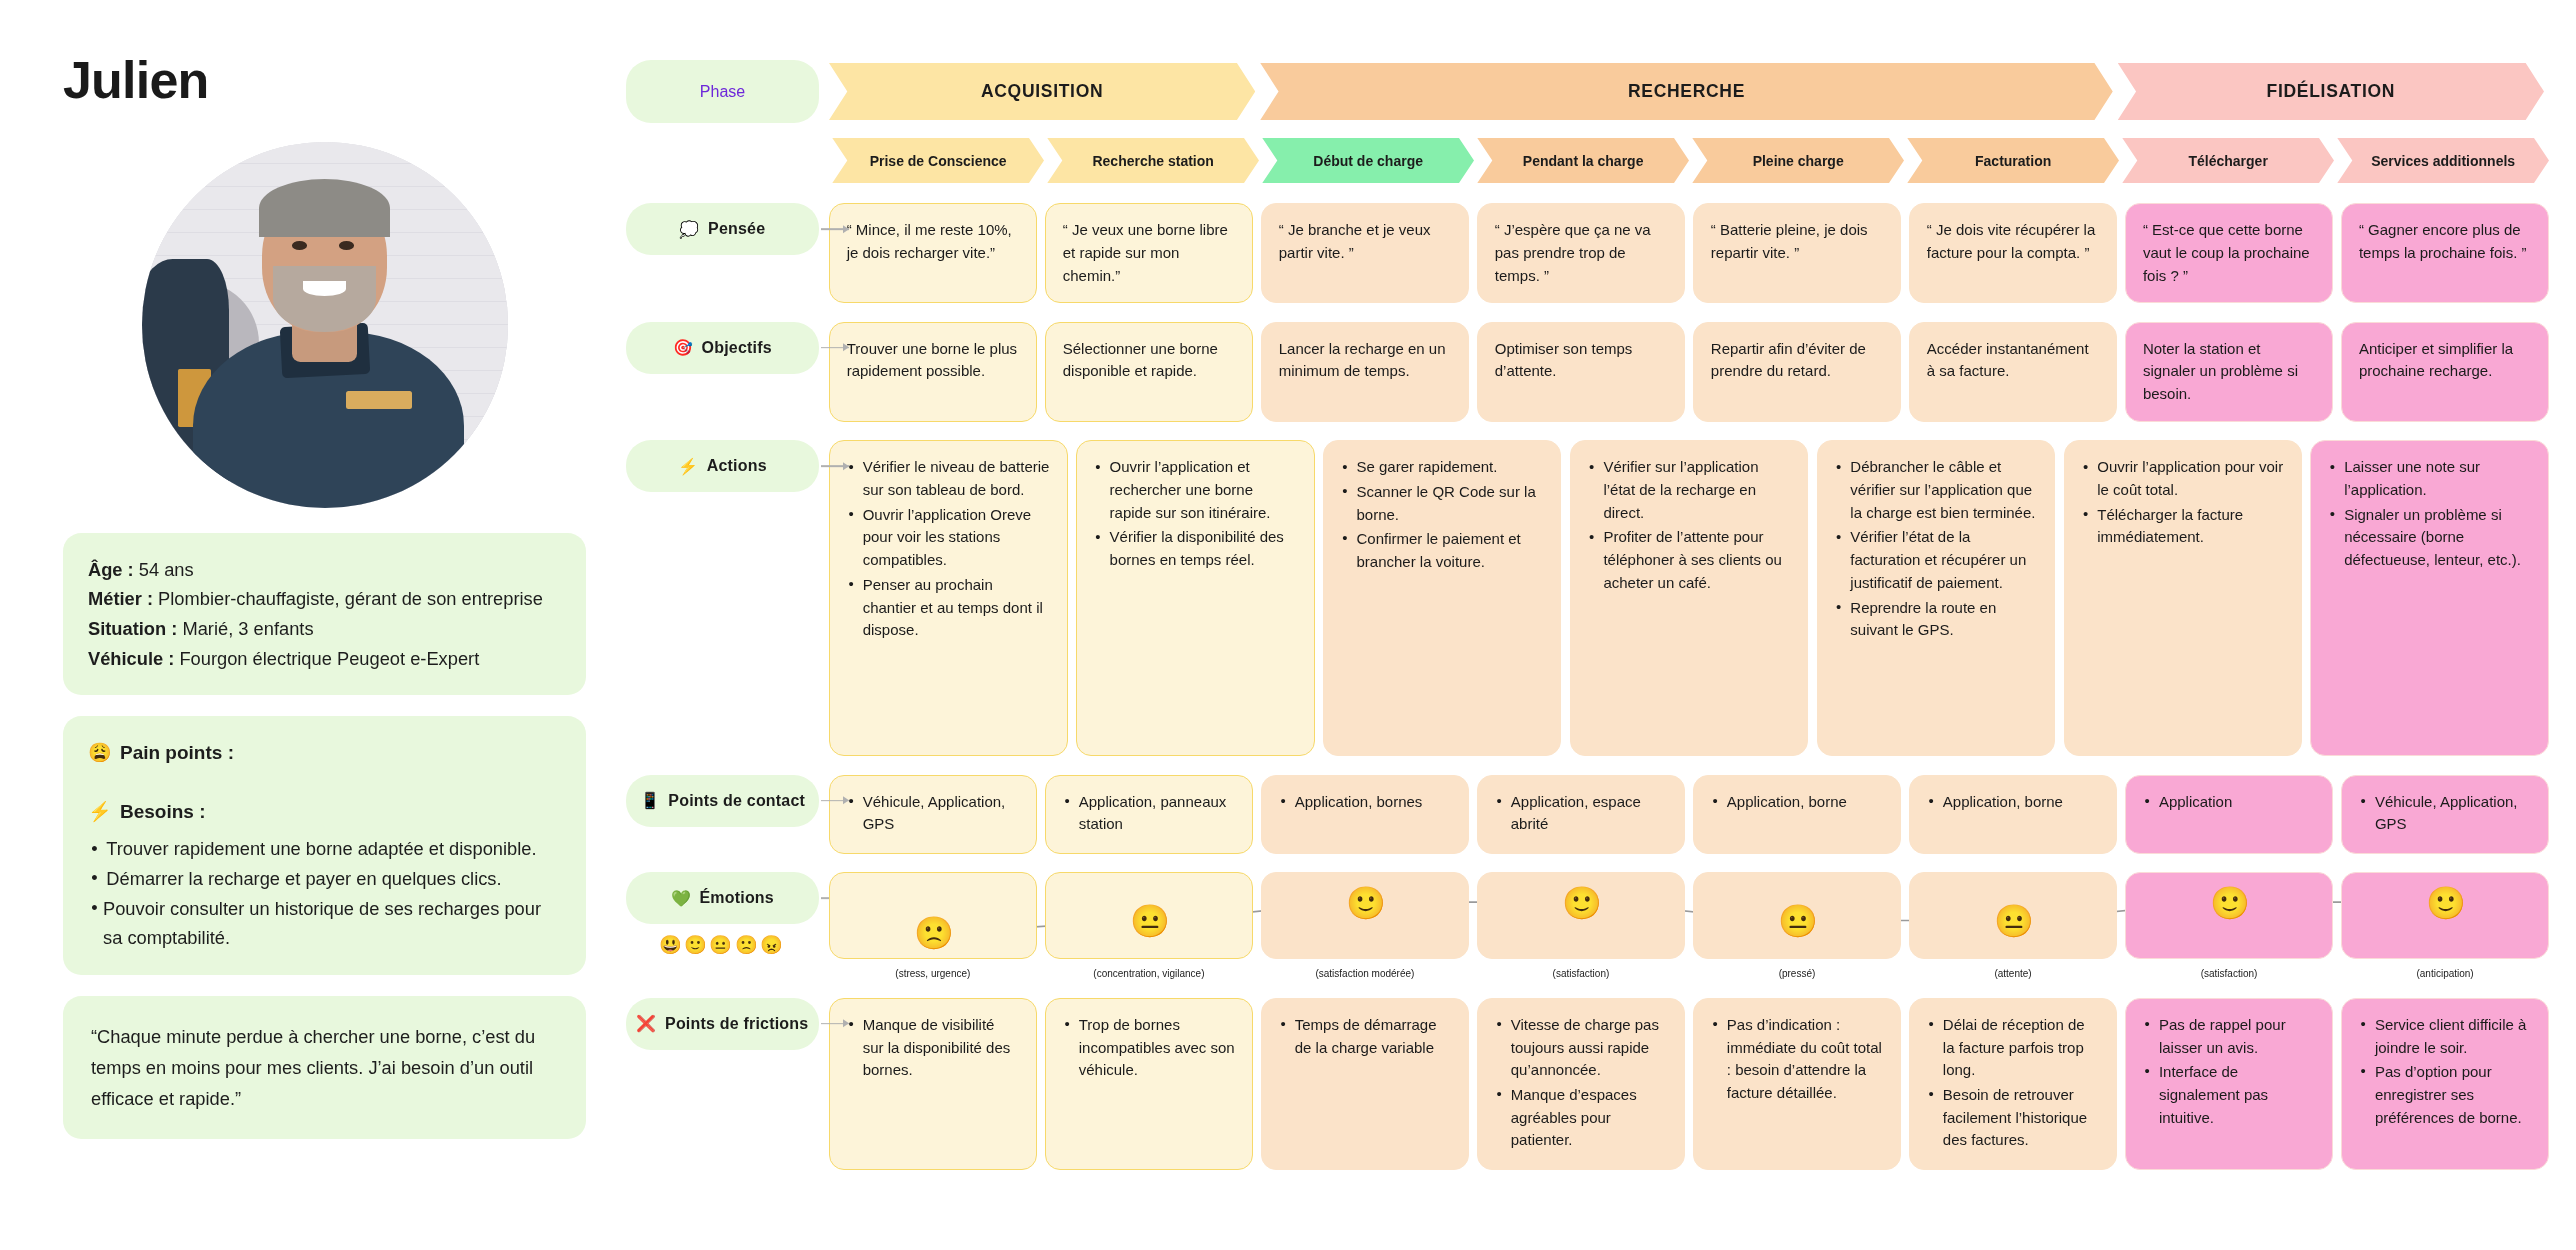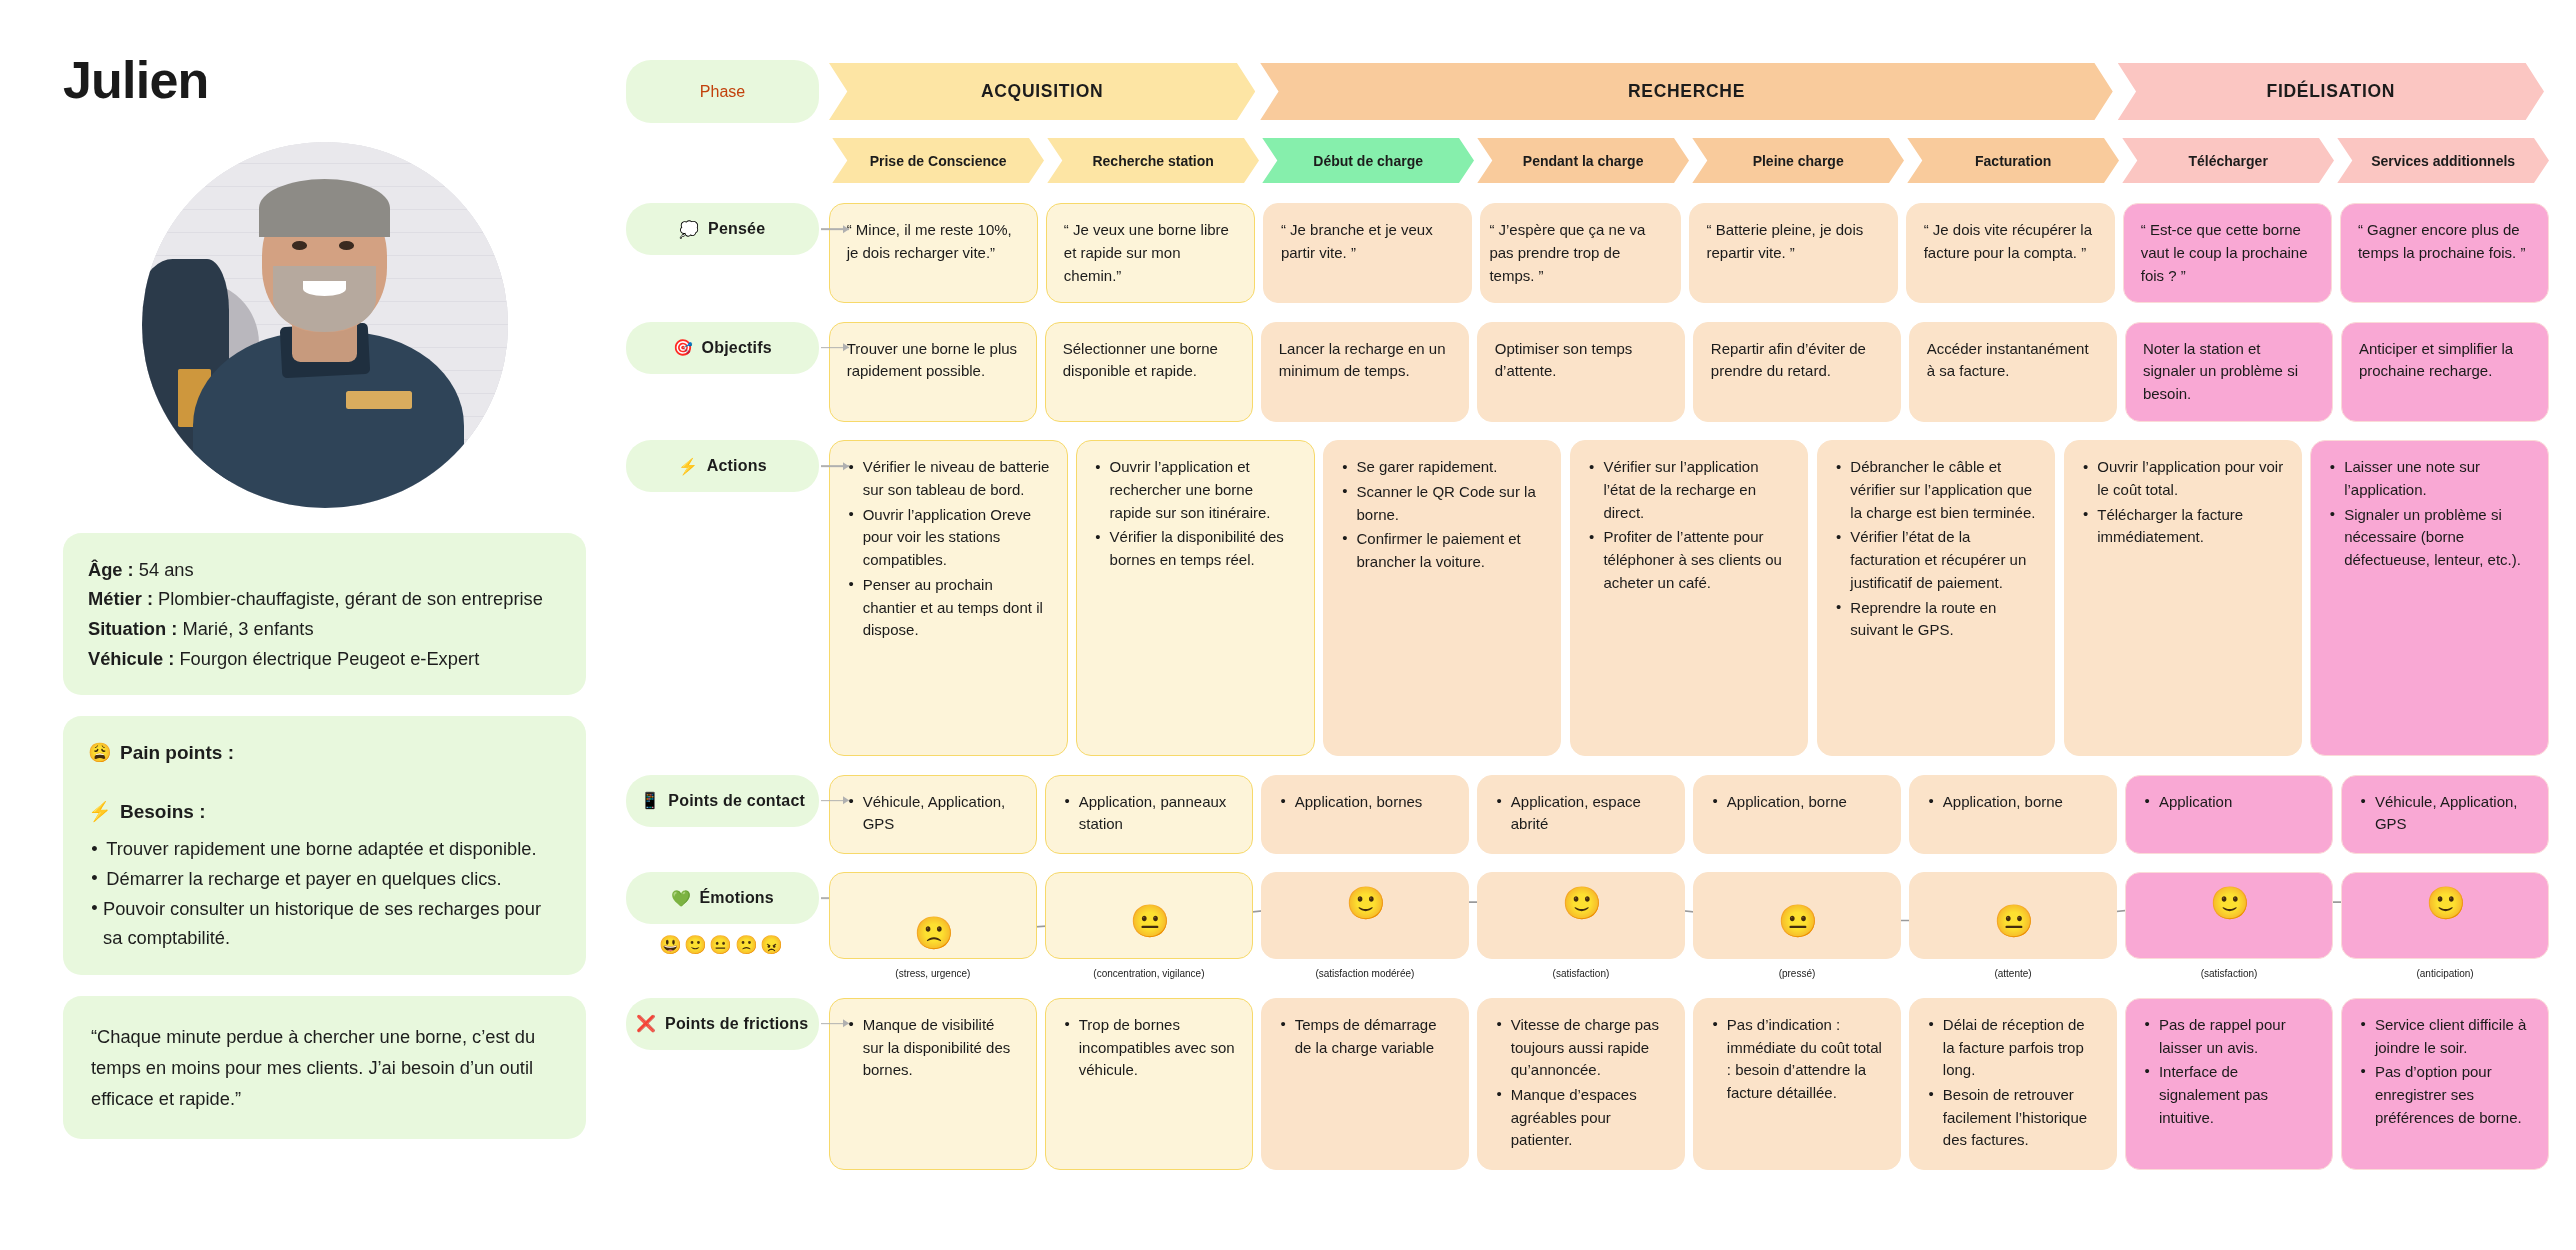--- a/index.html
+++ b/index.html
@@ -125,21 +125,21 @@
     font-size: 14px; font-weight: 700; color: #1c1c1c; text-align: center;
     clip-path: polygon(0 0, calc(100% - 15px) 0, 100% 50%, calc(100% - 15px) 100%, 0 100%, 15px 50%);
     flex: 1 1 0;
   }
   .sub-row { display: flex; gap: 3.3px; margin-bottom: 20px; }
 
   .phase-chip {
     width: 193px; flex: 0 0 193px; margin-right: 10px;
     background: #e8f8dd; border-radius: 25px; height: 63px;
     display: flex; align-items: center; justify-content: center;
-    font-size: 16px; color: #c2410c;
+    font-size: 16px; color: #6d28d9;
   }
   .spacer-col { width: 193px; flex: 0 0 193px; margin-right: 10px; }
 
   
   .emo-row-wrap { position: relative; }
   .emo-cell { position: relative; height: 87px; }
   .emo-face {
     position: absolute; left: 50%; transform: translateX(-50%);
     width: 37px; height: 37px; font-size: 32px; line-height: 37px;
     text-align: center;
@@ -249,21 +249,21 @@
               <span class="emo">💭</span>
               <span>Pensée</span>
             </div>
             <div class="arrow-con"></div>
           </div>
           <div style="width: 10px;"></div>
           <div class="cells">
             <div class="cell c-acq" style="min-height: 80px;">“ Mince, il me reste 10%, je dois recharger vite.”</div>
             <div class="cell c-acq" style="min-height: 80px;">“ Je veux une borne libre et rapide sur mon chemin.”</div>
             <div class="cell c-rech" style="min-height: 80px;">“ Je branche et je veux partir vite. ”</div>
-            <div class="cell c-rech" style="min-height: 80px; padding-left: 8px;">“ J’espère que ça ne va pas prendre trop de temps. ”</div>
+            <div class="cell c-rech" style="min-height: 80px;">“ J’espère que ça ne va pas prendre trop de temps. ”</div>
             <div class="cell c-rech" style="min-height: 80px;">“ Batterie pleine, je dois repartir vite. ”</div>
             <div class="cell c-rech" style="min-height: 80px;">“ Je dois vite récupérer la facture pour la compta. ”</div>
             <div class="cell c-fid" style="min-height: 80px;">“ Est-ce que cette borne vaut le coup la prochaine fois ? ”</div>
             <div class="cell c-fid" style="min-height: 80px;">“ Gagner encore plus de temps la prochaine fois. ”</div>
           </div>
         </div>
         <div class="row" style="margin-bottom: 18.3px;">
           <div class="rowlabel-col">
             <div class="rowlabel">
               <span class="emo">🎯</span>

